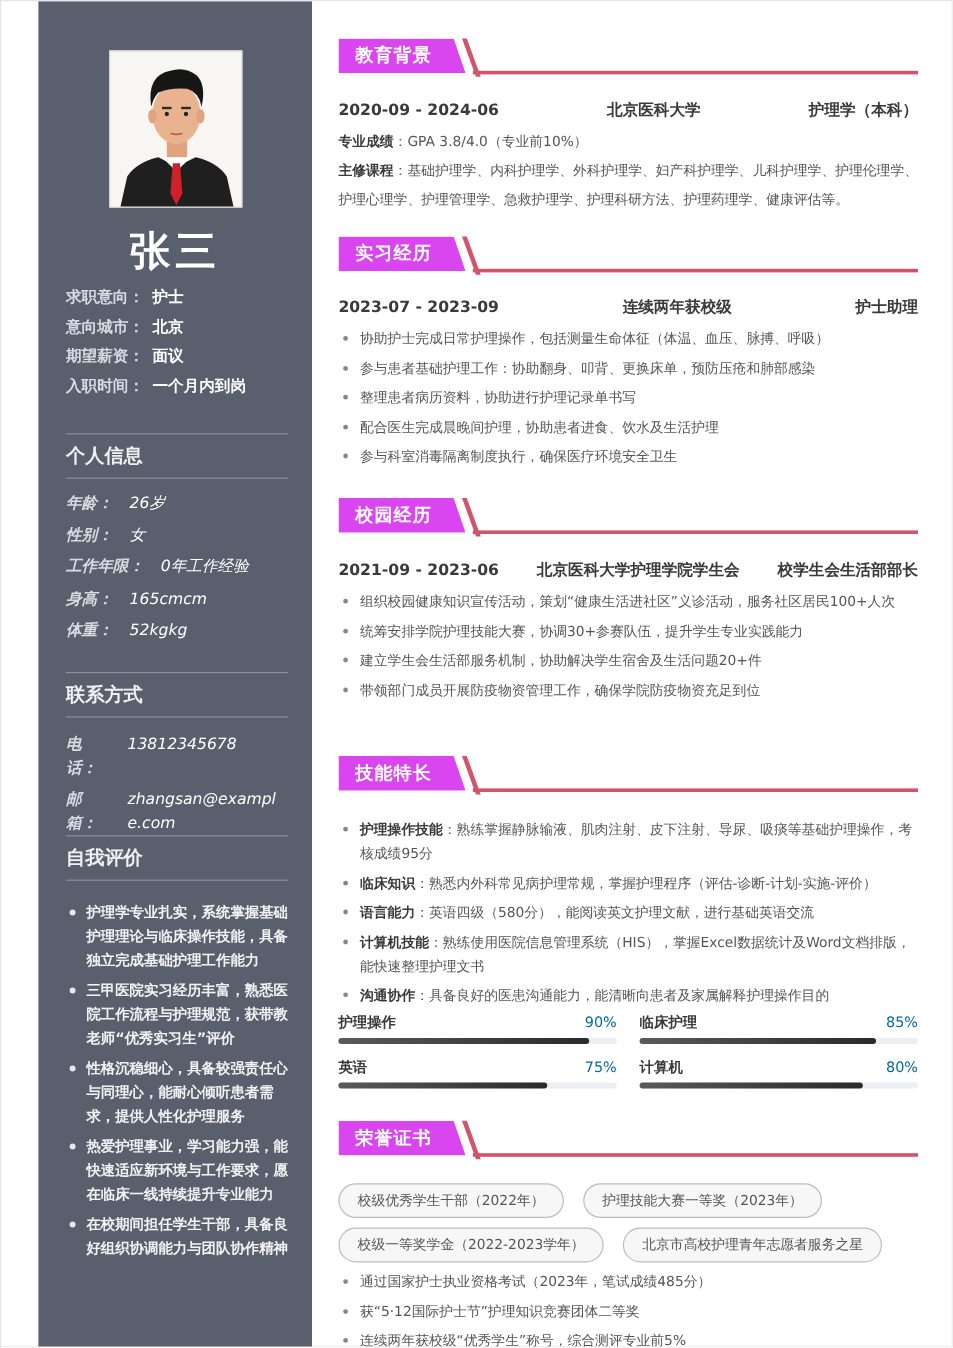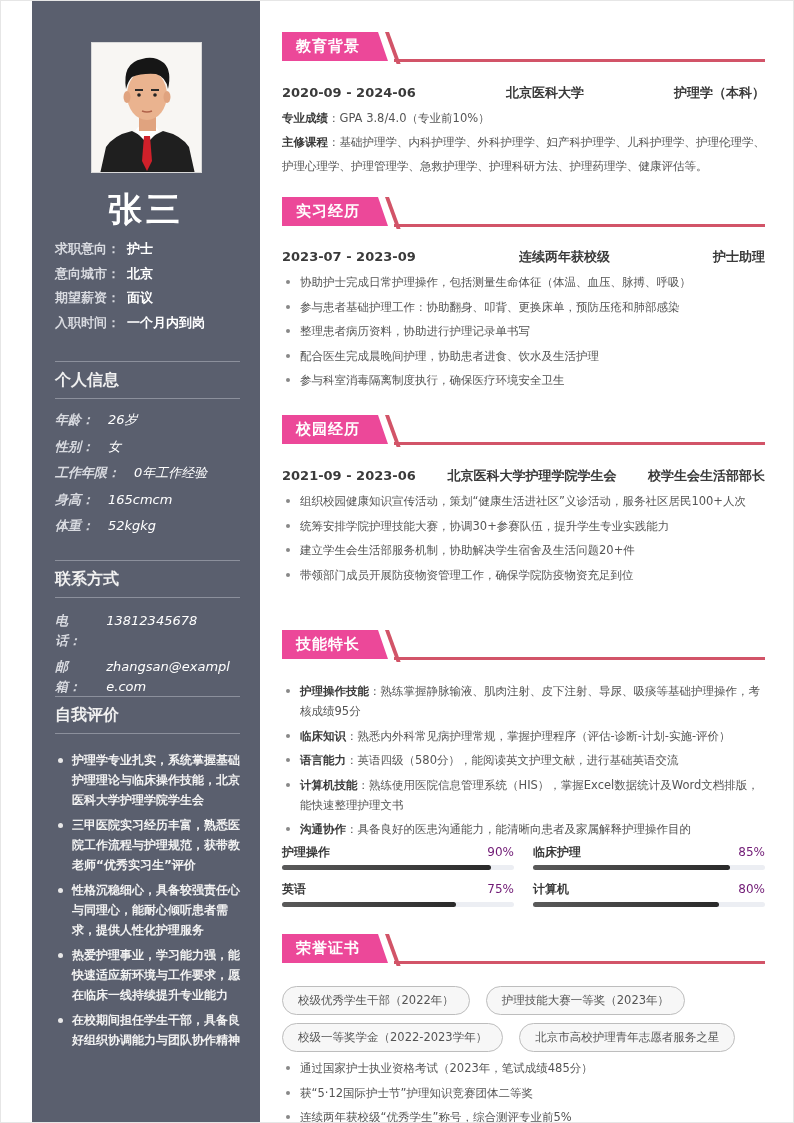--- a/index.html
+++ b/index.html
@@ -22,35 +22,35 @@
   .info .kv .v { font-weight: normal; color: #fff; }
   .contact .kv { height: auto; line-height: 20px; margin-bottom: 6px; }
   .contact .kv .v { width: 140px; word-break: break-all; }
   .eval { list-style: none; padding-top: 16px; }
   .eval li { position: relative; padding-left: 17px; font-size: 12px; font-weight: bold; color: #f2f2f2; line-height: 20px; margin-bottom: 5px; }
   .eval li::before { content: ""; position: absolute; left: 3px; top: 8px; width: 5px; height: 5px; border-radius: 50%; background: #e8e8e8; }
 
   .main { position: absolute; left: 281px; top: 0; width: 483px; }
   .sec { position: absolute; left: 0; width: 483px; }
   .sec-head { position: relative; height: 32px; }
-  .sec-head .tab { position: absolute; left: 0; top: 0; height: 29px; width: 120px; background: #ec4899; clip-path: polygon(0 0, 96px 0, 106px 29px, 0 29px); }
+  .sec-head .tab { position: absolute; left: 0; top: 0; height: 29px; width: 120px; background: #d946ef; clip-path: polygon(0 0, 96px 0, 106px 29px, 0 29px); }
   .sec-head .tab span { position: absolute; left: 14px; top: 0; line-height: 29px; font-size: 15px; font-weight: bold; color: #fff; letter-spacing: 1px; }
   .sec-head .slash { position: absolute; left: 103px; top: 0; width: 4px; height: 32px; background: #d25468; transform: skewX(20deg); transform-origin: top left; }
   .sec-head .line { position: absolute; left: 112px; right: 0; top: 27px; height: 3px; background: #d25468; }
   .row3 { display: flex; justify-content: space-between; font-size: 13px; font-weight: bold; color: #3a3a3a; height: 20px; line-height: 20px; }
   .para { font-size: 11.5px; color: #555; line-height: 24px; }
   .para b { color: #3a3a3a; }
   .bul { list-style: none; }
   .bul li { position: relative; padding-left: 18px; font-size: 11.5px; color: #555; line-height: 20px; margin-bottom: 4.5px; }
   .bul li::before { content: ""; position: absolute; left: 4px; top: 8px; width: 4px; height: 4px; border-radius: 50%; background: #888; }
   .bul li b { color: #3a3a3a; }
   .bars { display: grid; grid-template-columns: 232px 232px; column-gap: 19px; row-gap: 10px; }
   .bar-top { display: flex; justify-content: space-between; font-size: 12px; height: 18px; line-height: 18px; }
   .bar-top .lbl { font-weight: bold; color: #3a3a3a; }
-  .bar-top .pct { color: #701a75; }
+  .bar-top .pct { color: #0369a1; }
   .track { height: 5px; border-radius: 3px; background: #eceef3; margin-top: 4px; }
   .fill { height: 5px; border-radius: 3px; background: linear-gradient(90deg, #5a5a5a, #2a2a2a); }
   .chips { display: flex; flex-wrap: wrap; gap: 8px 16px; }
   .chip { border: 1px solid #bdbdbd; border-radius: 16px; background: #f7f7f7; font-size: 11.5px; color: #555; height: 29px; line-height: 27px; padding: 0 15px; }
 </style>
 </head>
 <body>
 
 <div class="page">
 
@@ -136,21 +136,21 @@
             <span class="v">zhangsan@example.com</span>
           </div>
       </div>
     </div>
 
     <div class="sb-section" style="top:695px;">
       <div class="sb-rule"></div>
       <div class="sb-title">自我评价</div>
       <div class="sb-rule"></div>
       <ul class="eval">
-        <li>护理学专业扎实，系统掌握基础护理理论与临床操作技能，北京医科大学护理学院学生会</li>
+        <li>护理学专业扎实，系统掌握基础护理理论与临床操作技能，具备独立完成基础护理工作能力</li>
         <li>三甲医院实习经历丰富，熟悉医院工作流程与护理规范，获带教老师“优秀实习生”评价</li>
         <li>性格沉稳细心，具备较强责任心与同理心，能耐心倾听患者需求，提供人性化护理服务</li>
         <li>热爱护理事业，学习能力强，能快速适应新环境与工作要求，愿在临床一线持续提升专业能力</li>
         <li>在校期间担任学生干部，具备良好组织协调能力与团队协作精神</li>
       </ul>
     </div>
   </aside>
 
   <main class="main">
 

